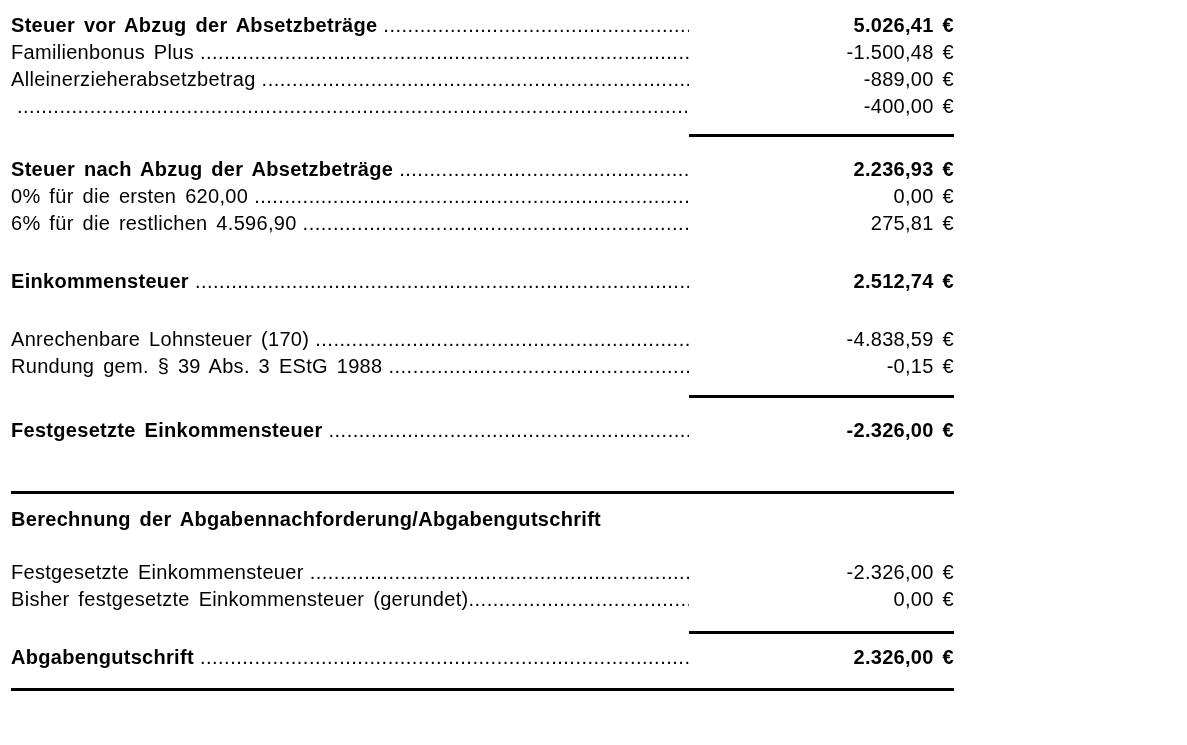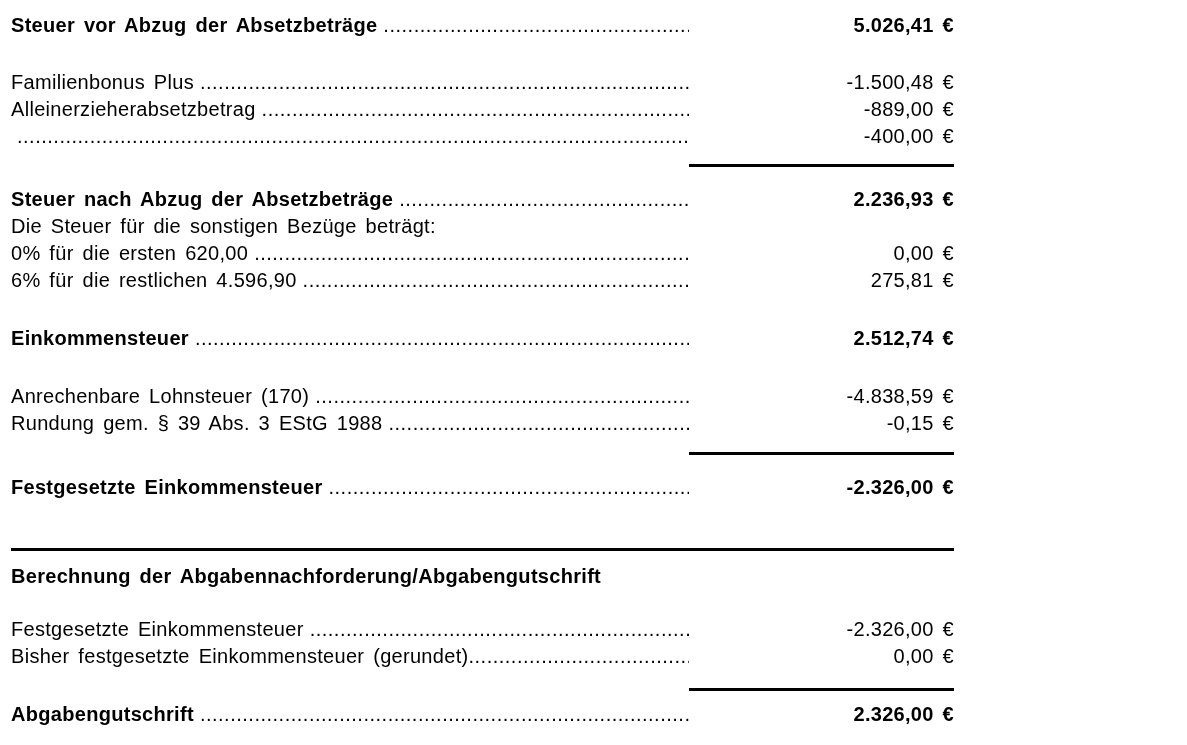--- a/index.html
+++ b/index.html
@@ -56,21 +56,21 @@
   }
   
   .mt9  { margin-top: 19px; }
   .mt10 { margin-top: 10px; justify-content: center; }
   .mt12 { margin-top: 12px; }
   .mt14 { margin-top: 14px; }
   .mt15 { margin-top: 15px; }
   .mt17 { margin-top: 17px; }
   .mt18 { margin-top: 18px; }
   .mt26 { margin-top: 26px; }
-  .mt30 { margin-top: 30px; }
+  .mt30 { }
   .mt31 { margin-top: 31px; }
   .mt47 { margin-top: 47px; }
 </style>
 </head>
 <body>
 
 <div class="page">
 
   <div class="row bold">
     <span class="label">Steuer vor Abzug der Absetzbeträge</span>
@@ -96,23 +96,20 @@
   </div>
 
   <div class="rule-value mt14"></div>
 
   <div class="row bold mt9">
     <span class="label">Steuer nach Abzug der Absetzbeträge</span>
     <span class="leader">............................................................................................................................................................................................................................</span>
     <span class="value">2.236,93 €</span>
   </div>
 
-  <div class="row">
-    <span class="label">Die Steuer für die sonstigen Bezüge beträgt:</span>
-  </div>
 
   <div class="row">
     <span class="label">0% für die ersten 620,00</span>
     <span class="leader">............................................................................................................................................................................................................................</span>
     <span class="value">0,00 €</span>
   </div>
 
   <div class="row">
     <span class="label">6% für die restlichen 4.596,90</span>
     <span class="leader">............................................................................................................................................................................................................................</span>

